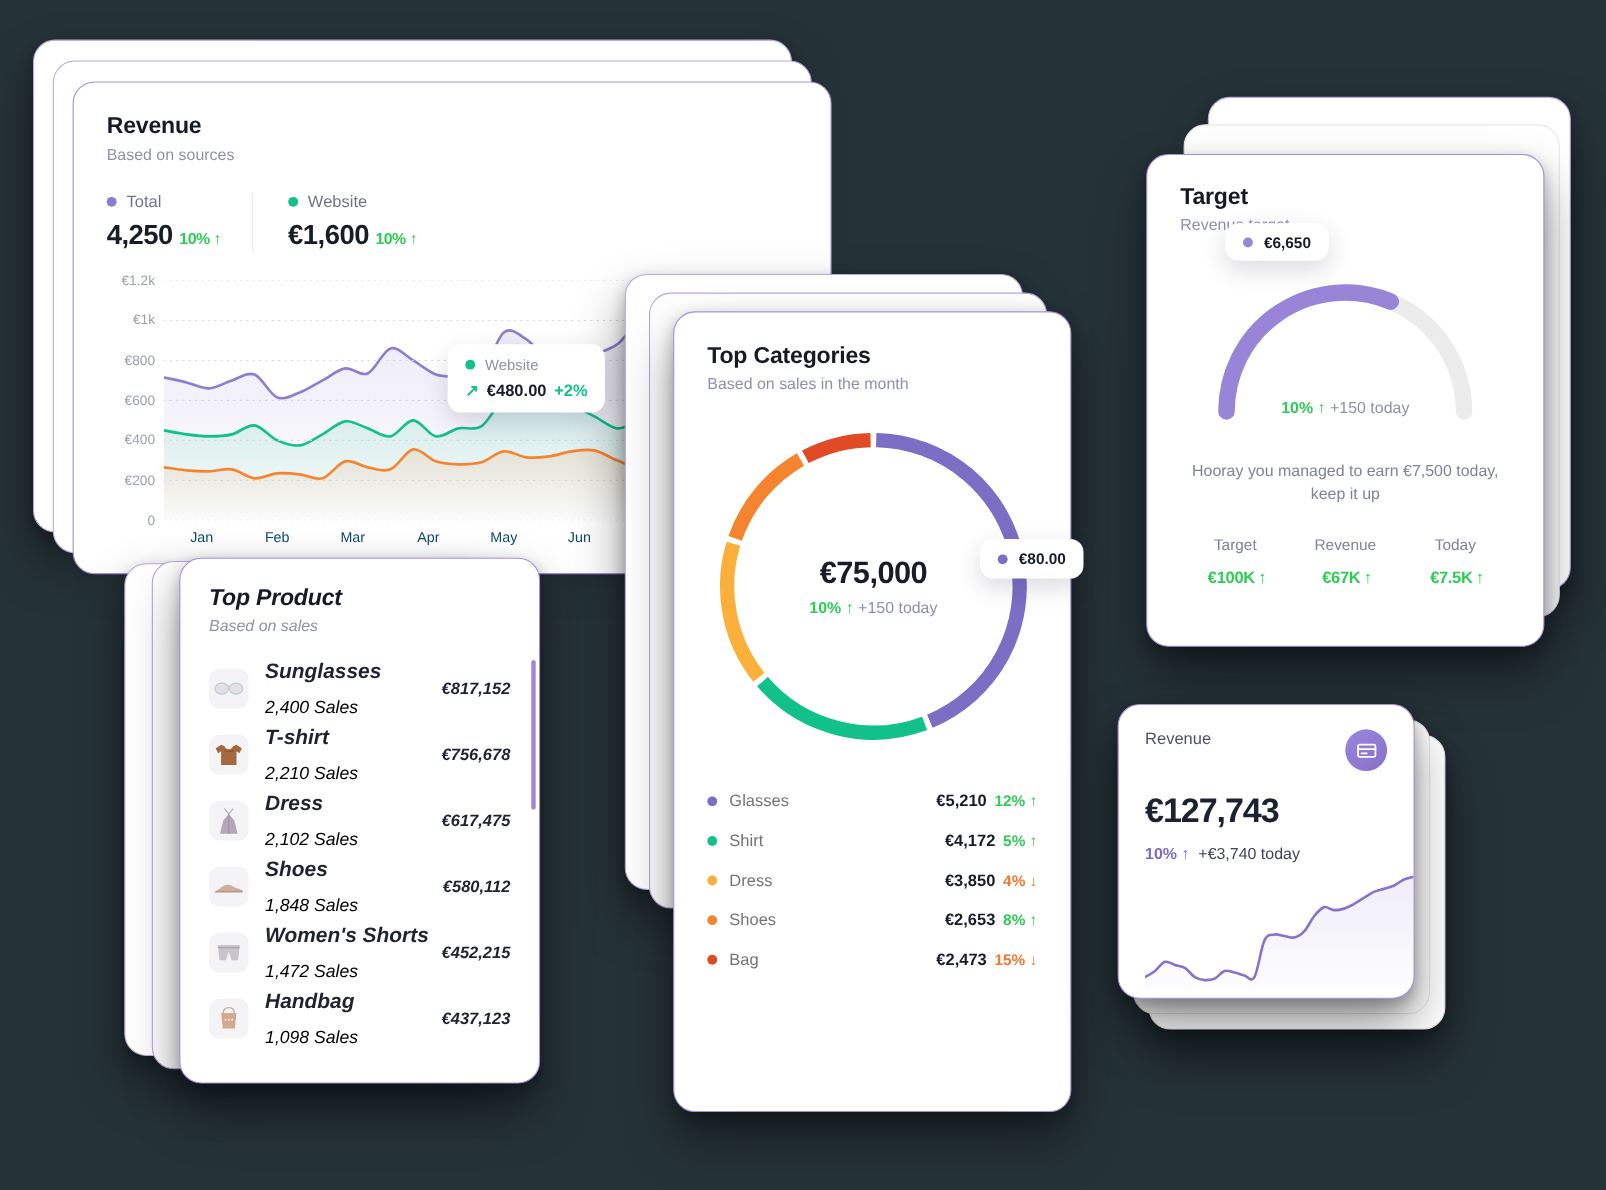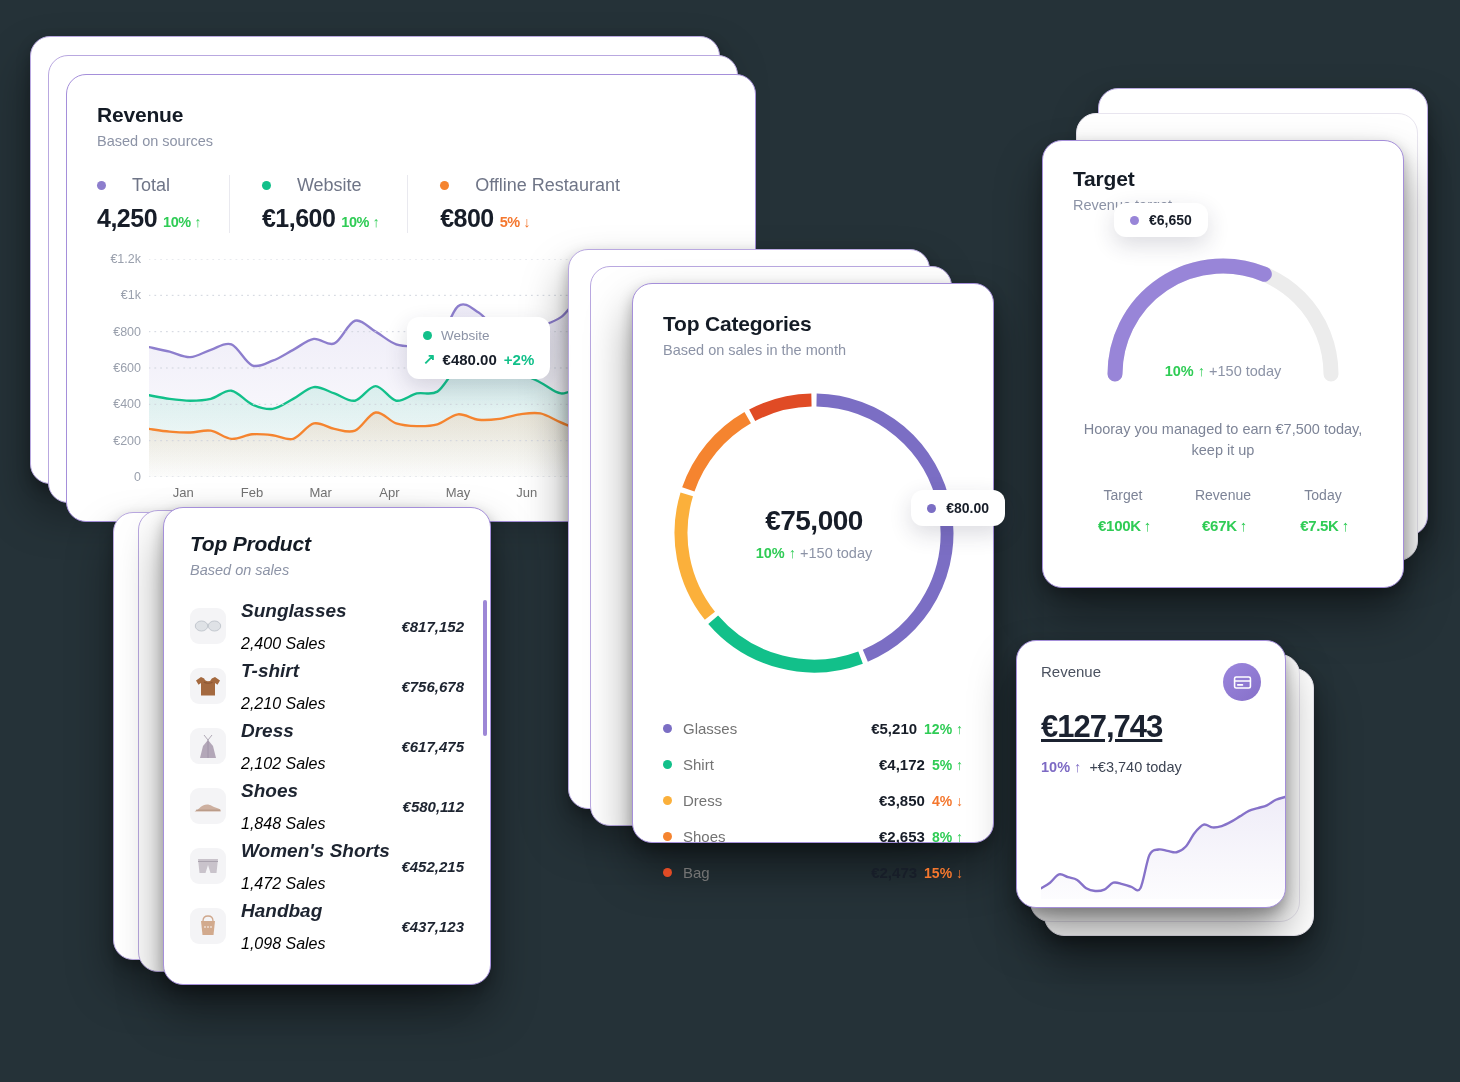--- a/index.html
+++ b/index.html
@@ -41,44 +41,44 @@
   .up{color:#2fcc55;}
   .down{color:#f4772e;}
   .dot{width:9px;height:9px;border-radius:50%;display:inline-block;}
 
   
   #revenue-card{left:66px;top:74px;width:690px;height:448px;padding:0;}
   #revenue-inner{position:absolute;inset:0;padding:28px 30px;box-sizing:border-box;overflow:hidden;border-radius:20px;}
   .rev-legend{display:flex;margin-top:26px;}
   .rev-col{padding-right:28px;}
   .rev-col + .rev-col{border-left:1px solid #e9e9ef;padding-left:32px;}
-  .rev-col-name{display:flex;align-items:center;gap:26px;font-size:18px;color:#6f7587;}
+  .rev-col-name{display:flex;align-items:center;gap:9px;font-size:15px;color:#6f7587;}
   .rev-col-val{margin-top:8px;font-size:25px;font-weight:bold;color:#171d28;letter-spacing:-.5px;white-space:nowrap;}
   .rev-col-val .pct{font-size:14.5px;font-weight:bold;margin-left:6px;}
 
   .chartwrap{position:relative;margin-top:26px;height:250px;}
   .ylabels{position:absolute;left:0;top:0;width:44px;height:218px;}
   .ylabel{position:absolute;right:0;font-size:12.5px;color:#9aa0ad;transform:translateY(-50%);white-space:nowrap;}
   .plot{position:absolute;left:52px;right:-42px;top:0;height:218px;}
   .xaxis{position:absolute;left:52px;right:-42px;top:226px;display:flex;}
-  .xtick{flex:1;text-align:center;font-size:13px;color:#737373;}
+  .xtick{flex:1;text-align:center;font-size:13px;color:#0c4a6e;}
   .xtick.active{color:#12c08a;font-weight:bold;}
 
   .tooltip{
     position:absolute;background:#fff;border-radius:12px;
     box-shadow:0 8px 22px rgba(40,40,70,.16);
     padding:11px 16px;z-index:6;
   }
   .tt-row1{display:flex;align-items:center;gap:9px;font-size:13.5px;color:#8c93a6;}
   .tt-row2{margin-top:7px;display:flex;align-items:center;gap:7px;font-size:15px;font-weight:bold;color:#171d28;}
   .tt-arrow{color:#12c08a;font-size:15px;}
   .tt-pct{color:#12c08a;}
 
   
-  #cats-card{left:632px;top:283px;width:362px;height:560px;padding-left:13px;}
+  #cats-card{left:612px;top:283px;width:362px;height:728px;padding-left:13px;}
   #cats-inner{position:absolute;inset:0;padding:28px 30px;box-sizing:border-box;border-radius:20px;}
   .donutwrap{position:relative;width:302px;height:302px;margin:24px auto 0 auto;}
   .donut-center{
     position:absolute;left:0;right:0;top:50%;transform:translateY(-50%);
     text-align:center;
   }
   .donut-amount{font-size:28px;font-weight:bold;color:#171d28;letter-spacing:-.5px;}
   .donut-sub{margin-top:8px;font-size:14.5px;color:#8c93a6;}
   .donut-sub b{color:#2fcc55;}
   .cat-badge{
@@ -131,21 +131,21 @@
   
   #rev2-card{left:1016px;top:640px;width:270px;height:268px;}
   #rev2-inner{position:absolute;inset:0;padding:22px 24px;box-sizing:border-box;border-radius:20px;overflow:hidden;}
   .rev2-head{display:flex;align-items:flex-start;}
   .rev2-label{font-size:15px;color:#4b5260;}
   .rev2-icon{
     margin-left:auto;width:38px;height:38px;border-radius:50%;
     background:linear-gradient(140deg,#9b86dd,#8670c9);
     display:flex;align-items:center;justify-content:center;
   }
-  .rev2-amt{margin-top:8px;font-size:31px;font-weight:bold;color:#1b2230;letter-spacing:-1px;text-decoration:underline;}
+  .rev2-amt{margin-top:18px;font-size:31px;font-weight:bold;color:#1b2230;letter-spacing:-1px;}
   .rev2-sub{margin-top:14px;font-size:14.5px;color:#3d4453;}
   .rev2-sub b{color:#7d6ac4;}
   .rev2-chart{position:absolute;left:24px;right:0;bottom:8px;height:120px;}
 </style>
 </head>
 <body>
 
 <div class="stage">
 
   <div class="ghost shadow" style="left:30px;top:36px;width:690px;height:448px;"></div>
@@ -166,29 +166,20 @@
             <span>4,250</span><span class="pct up"><span>10%</span> <span>↑</span></span>
           </div>
         </div>
         <div class="rev-col">
           <div class="rev-col-name">
             <span class="dot" style="background:#12c08a"></span>
             <span>Website</span>
           </div>
           <div class="rev-col-val">
             <span>€1,600</span><span class="pct up"><span>10%</span> <span>↑</span></span>
-          </div>
-        </div>
-        <div class="rev-col">
-          <div class="rev-col-name">
-            <span class="dot" style="background:#f5842f"></span>
-            <span>Offline Restaurant</span>
-          </div>
-          <div class="rev-col-val">
-            <span>€800</span><span class="pct down"><span>5%</span> <span>↓</span></span>
           </div>
         </div>
       </div>
 
       <div class="chartwrap">
         <div class="ylabels" id="rev-ylabels">
             <div class="ylabel" style="top: 0px;">€1.2k</div>
             <div class="ylabel" style="top: 36.3333px;">€1k</div>
             <div class="ylabel" style="top: 72.6667px;">€800</div>
             <div class="ylabel" style="top: 109px;">€600</div>

